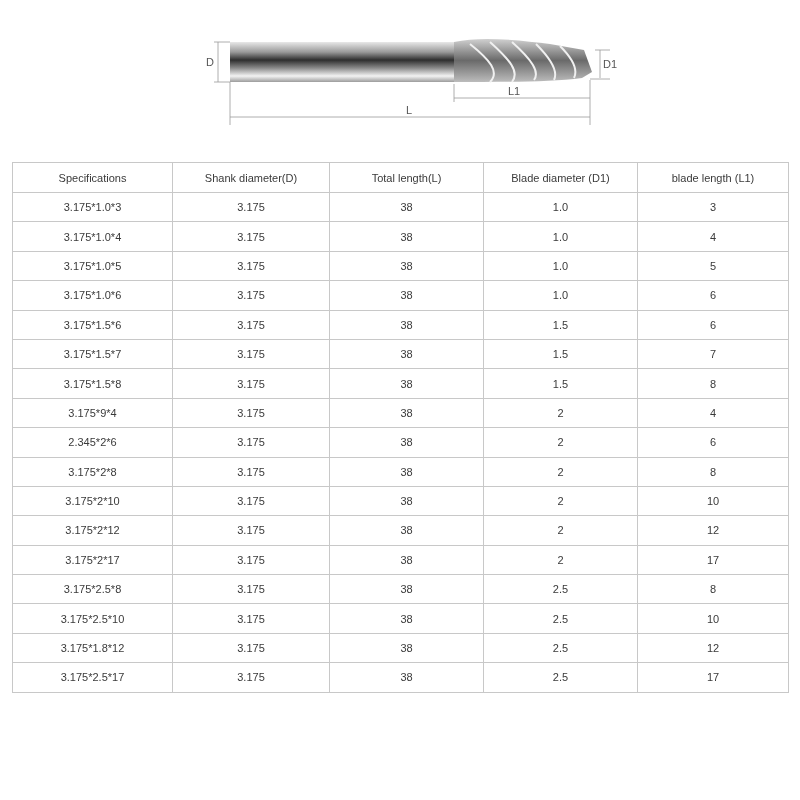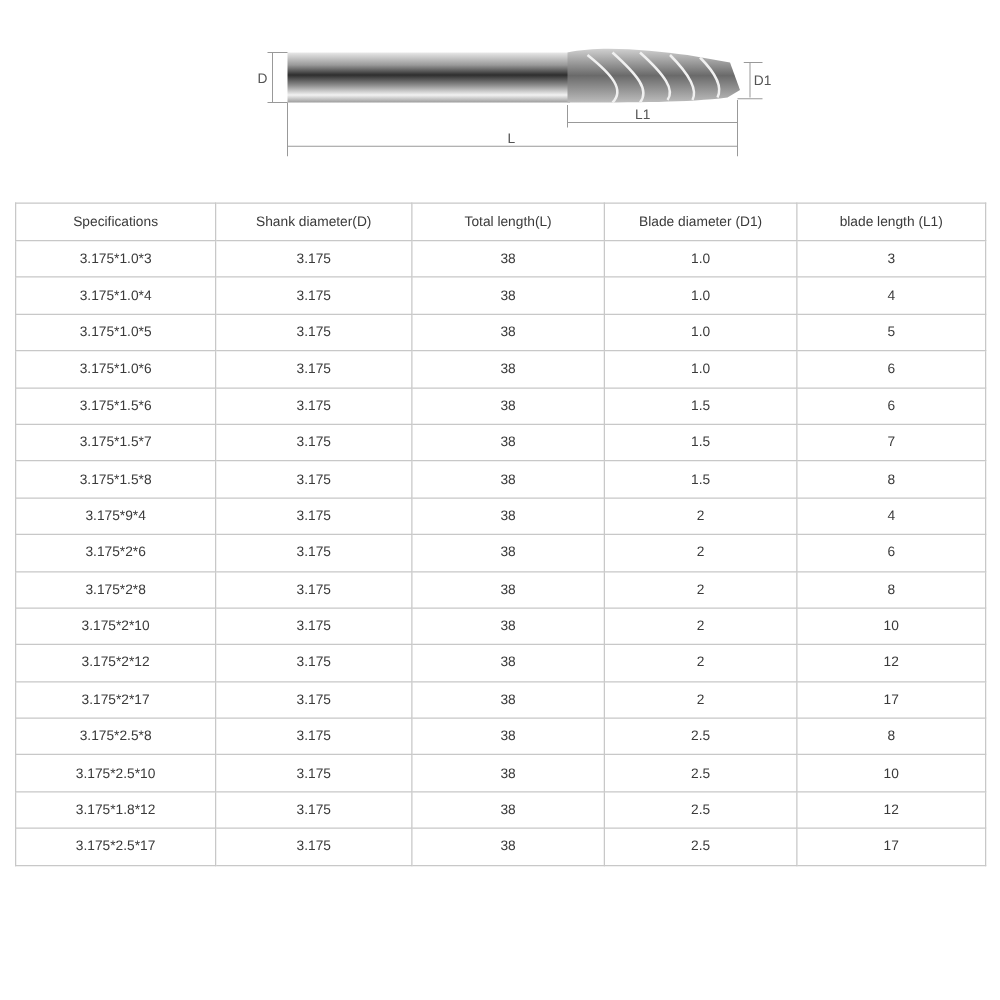--- a/index.html
+++ b/index.html
@@ -125,21 +125,21 @@
         <td>8</td>
       </tr>
       <tr>
         <td>3.175*9*4</td>
         <td>3.175</td>
         <td>38</td>
         <td>2</td>
         <td>4</td>
       </tr>
       <tr>
-        <td>3.175*2*6</td>
+        <td>2.345*2*6</td>
         <td>3.175</td>
         <td>38</td>
         <td>2</td>
         <td>6</td>
       </tr>
       <tr>
         <td>3.175*2*8</td>
         <td>3.175</td>
         <td>38</td>
         <td>2</td>

